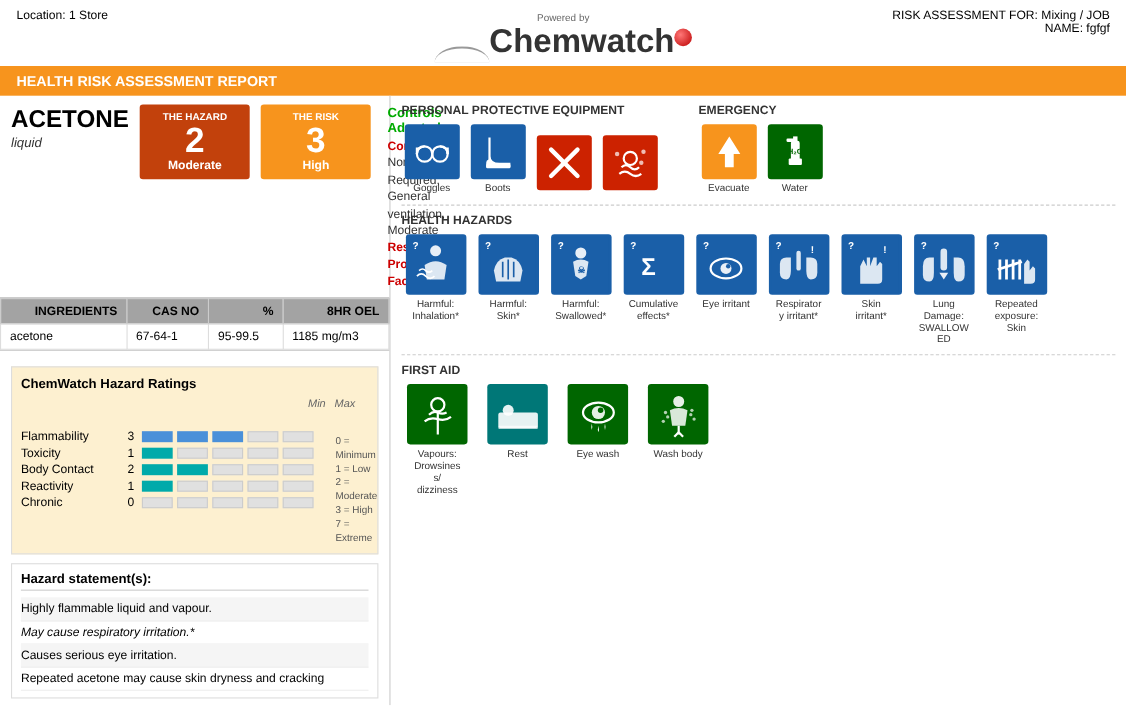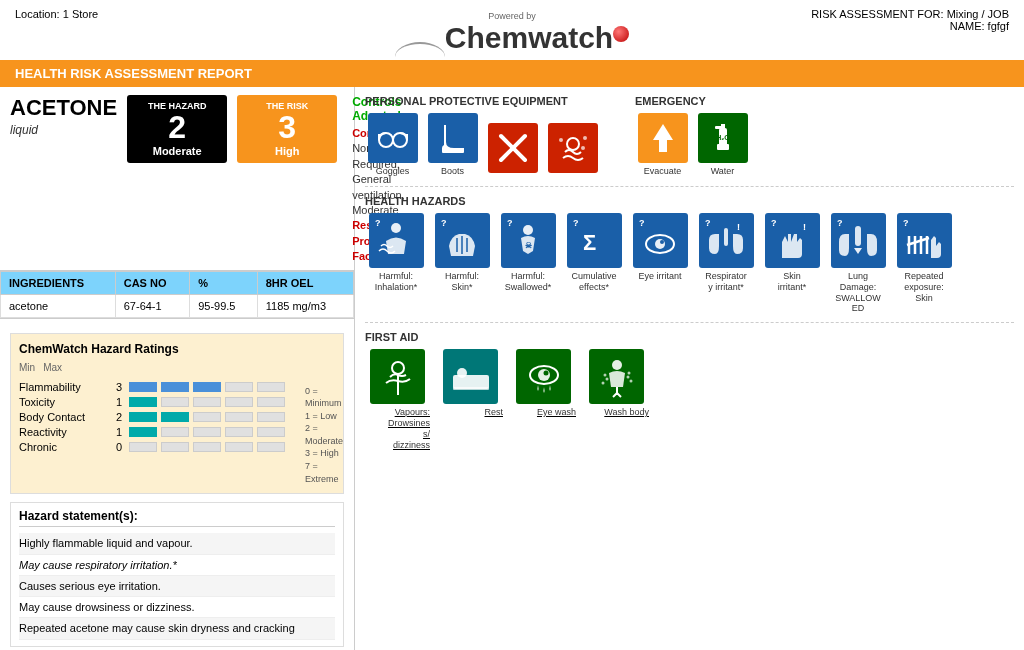--- a/index.html
+++ b/index.html
@@ -6,31 +6,31 @@
     body { font-family: Arial, sans-serif; font-size: 12px; background: #fff; width: 1024px; min-height: 650px; }
 
     
     .orange-banner { background: #f7941d; color: white; padding: 6px 15px; font-size: 13px; font-weight: bold; }
 
     .chemical-name { font-size: 22px; font-weight: bold; color: #000; margin-bottom: 2px; }
     .chemical-state { font-style: italic; font-size: 12px; color: #333; margin-bottom: 10px; }
 
     .hazard-risk-row { display: flex; gap: 10px; margin-bottom: 10px; }
     .hazard-box { background: #f7941d; color: white; text-align: center; padding: 6px 12px; min-width: 100px; border-radius: 3px; }
-    .hazard-box.yellow { background: #000000; }
+    .hazard-box.yellow { background: #c2410c; }
     .hazard-box .label { font-size: 9px; font-weight: bold; text-transform: uppercase; }
     .hazard-box .number { font-size: 32px; font-weight: bold; line-height: 1; }
     .hazard-box .sublabel { font-size: 11px; font-weight: bold; margin-top: 2px; }
     .controls-title { color: #00aa00; font-weight: bold; font-size: 12px; margin-bottom: 3px; }
     .controls-text { font-size: 11px; color: #333; line-height: 1.4; }
     .controls-text strong { color: #cc0000; }
 
     
     .ingredients-table { width: 100%; border-collapse: collapse; margin-bottom: 0; }
-    .ingredients-table th { background: #7dd3fc; padding: 5px 8px; text-align: left; font-size: 11px; font-weight: bold; border: 1px solid #ccc; }
+    .ingredients-table th { background: #a3a3a3; padding: 5px 8px; text-align: right; font-size: 11px; font-weight: bold; border: 1px solid #ccc; }
     .ingredients-table td { padding: 5px 8px; font-size: 11px; border: 1px solid #ddd; }
 
     
     .hazard-ratings-box { background: #fdf0d0; border: 1px solid #ddd; margin: 8px 0; padding: 8px; }
     .hazard-ratings-title { font-weight: bold; font-size: 12px; margin-bottom: 6px; }
     .rating-row { display: flex; align-items: center; margin-bottom: 3px; font-size: 11px; }
     .rating-label { width: 90px; }
     .rating-value { width: 20px; text-align: center; }
     .rating-bar-container { display: flex; gap: 4px; align-items: center; }
     .bar-segment { width: 28px; height: 10px; }
@@ -64,21 +64,21 @@
 
     .health-hazards-section { margin-top: 5px; border-top: 1px dashed #ccc; padding-top: 8px; }
 
     .hazard-icons-row { display: flex; gap: 4px; flex-wrap: wrap; }
     .hazard-icon-item { text-align: center; width: 62px; }
     .hazard-icon-item .hicon-label { font-size: 9px; margin-top: 3px; color: #333; line-height: 1.2; }
     .hicon-box { width: 55px; height: 55px; background: #1a5fa8; border-radius: 3px; display: flex; align-items: center; justify-content: center; margin: 0 auto; overflow: hidden; }
 
     .first-aid-section { margin-top: 8px; border-top: 1px dashed #ccc; padding-top: 8px; }
     .first-aid-icons-row { display: flex; gap: 8px; }
-    .fa-icon-item { text-align: right; width: 65px; text-decoration: underline; }
+    .fa-icon-item { text-align: center; width: 65px; }
     .fa-icon-item .fa-label { font-size: 9px; margin-top: 3px; color: #333; line-height: 1.2; }
     .fa-box { width: 55px; height: 55px; border-radius: 3px; display: flex; align-items: center; justify-content: center; font-size: 24px; margin: 0 auto; }
     .fa-box.green { background: #006600; }
     .fa-box.teal { background: #007777; }
 
     
     svg { display: block; }
 
     .header-area { display: flex; justify-content: space-between; align-items: flex-start; padding: 8px 15px 5px; }
     .logo-area { flex: 1; text-align: center; }
@@ -179,21 +179,21 @@
             <td>1185 mg/m3</td>
           </tr>
         </tbody>
       </table>
     </div>
 
     <div class="bottom-left">
 
       <div class="hazard-ratings-box">
         <div class="hazard-ratings-title">ChemWatch Hazard Ratings</div>
-        <div style="display:flex; gap:8px; font-size:10px; color:#666; margin-right:12px; margin-bottom:8px;">
+        <div style="display:flex; justify-content:flex-end; gap:8px; font-size:10px; color:#666; margin-right:12px; margin-bottom:18px;font-style:italic;">
           <span>Min</span>
           <span>Max</span>
         </div>
 
         <div style="display:flex; gap:20px;">
           <div style="flex:1;">
 
             <div class="rating-row">
               <span class="rating-label">Flammability</span>
               <span class="rating-value">3</span>
@@ -262,21 +262,20 @@
             <div>7 = Extreme</div>
           </div>
         </div>
       </div>
 
       <div class="hazard-statements-box">
         <div class="hazard-statements-title">Hazard statement(s):</div>
         <div class="statement">Highly flammable liquid and vapour.</div>
         <div class="statement italic">May cause respiratory irritation.*</div>
         <div class="statement">Causes serious eye irritation.</div>
-        <div class="statement">May cause drowsiness or dizziness.</div>
         <div class="statement">Repeated acetone may cause skin dryness and cracking</div>
       </div>
     </div>
   </div>
 
   <div class="content-right" style="padding:8px 10px;">
 
     <div class="ppe-emergency-row">
 
       <div class="ppe-section">

